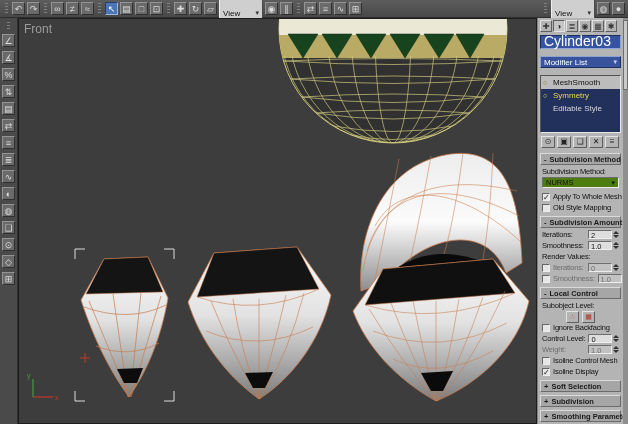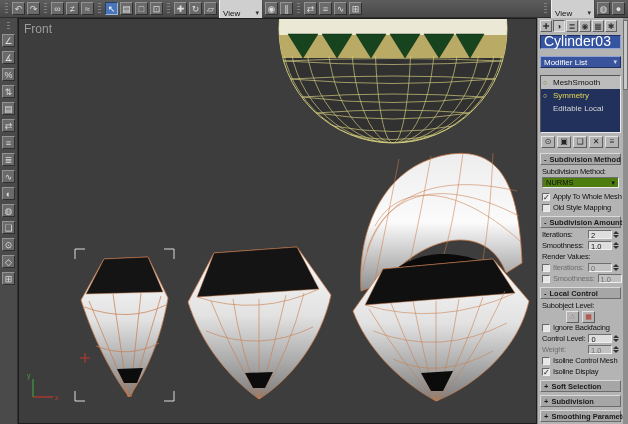--- a/index.html
+++ b/index.html
@@ -285,21 +285,21 @@
       <div class="stackrow sel">
         <span class="bulb">○</span>
         <span>MeshSmooth</span>
       </div>
       <div class="stackrow sym">
         <span class="bulb">○</span>
         <span>Symmetry</span>
       </div>
       <div class="stackrow">
         <span class="bulb"></span>
-        <span>Editable Local</span>
+        <span>Editable Style</span>
       </div>
     </div>
 
     <div id="stackbtns">
       <span class="sbtn">⊙</span>
       <span class="sbtn">▣</span>
       <span class="sbtn">❏</span>
       <span class="sbtn">✕</span>
       <span class="sbtn">≡</span>
     </div>

